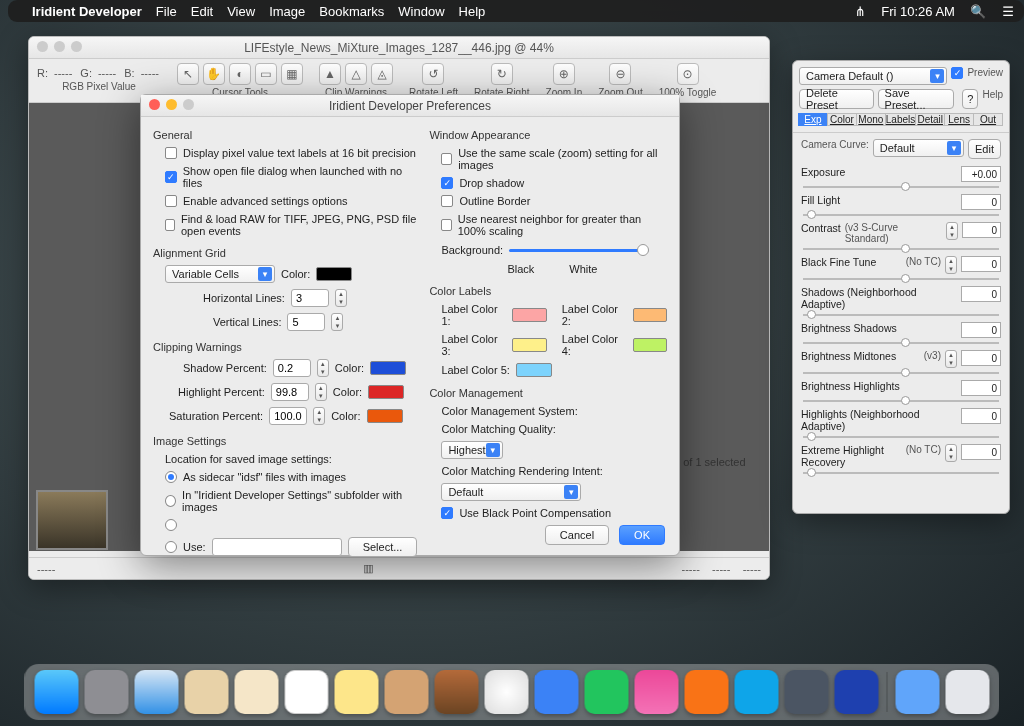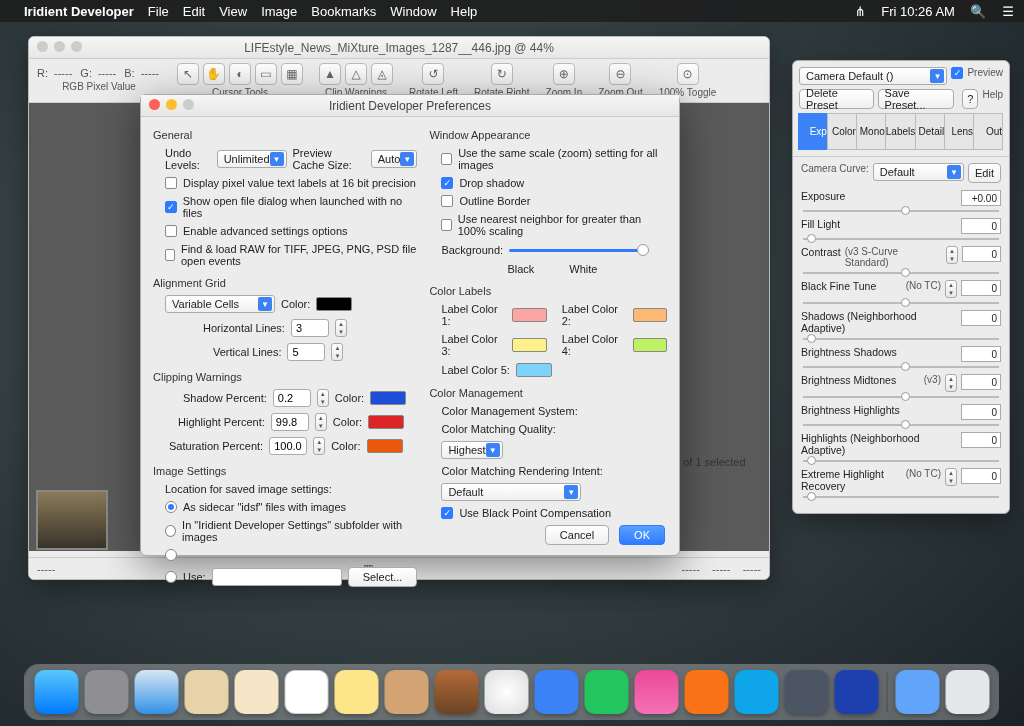--- a/index.html
+++ b/index.html
@@ -1,20 +1,20 @@
 <!DOCTYPE html>
 <html><head>
 <meta charset="utf-8">
 <style>
 * { box-sizing: border-box; margin: 0; padding: 0; font-family: -apple-system, "Helvetica Neue", Arial, sans-serif; }
 body { width: 1024px; height: 726px; overflow: hidden; position: relative; background: linear-gradient(180deg,#3b4a4f 0%,#556b6e 30%,#2d3436 100%); }
 .desktop { position:absolute; inset:0; background: radial-gradient(ellipse at 40% 40%, #6b7b7e 0%, #394548 40%, #1a2226 100%); }
 
 
-.menubar { position:absolute; top:0; left:0; right:0; height:22px; background:rgba(30,30,30,0.92); display:flex; align-items:center; padding:8px 10px; color:#fff; font-size:13px; z-index:100; }
+.menubar { position:absolute; top:0; left:8px; right:0; height:22px; background:rgba(30,30,30,0.92); display:flex; align-items:center; padding:8px 10px; color:#fff; font-size:13px; z-index:100;border-radius:9px; }
 .menubar .apple { font-size:14px; margin-right:14px; }
 .menubar .app { font-weight:600; margin-right:14px; }
 .menubar .mi { margin-right:14px; }
 .menubar .spacer { flex:1; }
 .menubar .right span { margin-left:12px; }
 
 
 .mainwin { position:absolute; top:36px; left:28px; width:742px; height:544px; background:#ececec; border:1px solid #bbb; border-radius:6px; box-shadow:0 8px 30px rgba(0,0,0,0.4); overflow:hidden; }
 .mainwin .titlebar { height:22px; background:linear-gradient(#f6f6f6,#e6e6e6); border-bottom:1px solid #ccc; display:flex; align-items:center; justify-content:center; position:relative; font-size:12px; color:#555; }
 .traffic { position:absolute; left:8px; top:4px; display:flex; gap:6px; }
@@ -56,21 +56,21 @@
 .prefs .footer { position:absolute; bottom:10px; right:14px; display:flex; gap:10px; }
 .slider { position:relative; width:140px; height:14px; }
 .slider .track { position:absolute; top:6px; left:0; right:0; height:3px; background:#bbb; border-radius:2px; }
 .slider .knob { position:absolute; top:1px; width:12px; height:12px; border-radius:50%; background:#fff; border:1px solid #999; }
 
 
 .settings { position:absolute; top:60px; right:14px; width:218px; height:454px; background:#ececec; border:1px solid #aaa; border-radius:6px; box-shadow:0 8px 30px rgba(0,0,0,0.4); z-index:40; font-size:11px; color:#222; }
 .settings .titlebar { height:20px; background:linear-gradient(#f6f6f6,#e6e6e6); border-bottom:1px solid #ccc; display:flex; align-items:center; justify-content:center; font-size:11px; color:#555; position:relative;}
 .settings .top { padding:6px; border-bottom:1px solid #ccc; display:flex; flex-direction:column; gap:4px; }
 .settings .tabs { display:flex; }
-.settings .tab { flex:1; text-align:right; font-size:10px; padding:12px 0; background:#e6e6e6; border:1px solid #bbb; margin-left:-1px; }
+.settings .tab { flex:1; text-align:center; font-size:10px; padding:0 0; background:#e6e6e6; border:1px solid #bbb; margin-left:-1px;text-decoration:underline; }
 .settings .tab.active { background:#3b82f6; color:#fff; border-color:#3b82f6; }
 .settings .panel { padding:6px 8px; display:flex; flex-direction:column; gap:7px; }
 .settings .srow { display:flex; align-items:flex-start; gap:4px; }
 .settings .lbl { flex:1; font-size:10.5px; }
 .settings .val { width:40px; height:16px; border:1px solid #aaa; background:#fff; font-size:10px; text-align:right; padding:0 3px; display:inline-flex; align-items:center; justify-content:flex-end; }
 .settings .mini-slider { height:10px; position:relative; margin:0 2px 2px; }
 .settings .mini-slider .track { position:absolute; top:4px; left:0; right:0; height:2px; background:#bbb; }
 .settings .mini-slider .knob { position:absolute; top:0; width:9px; height:9px; border-radius:50%; background:#fff; border:1px solid #999; }
 .tiny { font-size:10px; color:#555; }
 
@@ -175,26 +175,20 @@
     <div class="traffic">
         <span></span>
         <span></span>
         <span></span>
       </div>
     <span>Iridient Developer Preferences</span>
   </div>
   <div class="body">
     <div class="col">
       <div class="section-h">General</div>
-      <div class="row indent">
-        <span>Undo Levels:</span>
-        <span class="sel">Unlimited</span>
-        <span>Preview Cache Size:</span>
-        <span class="sel">Auto</span>
-      </div>
       <div class="row indent">
           <span class="cb"></span>
           <span>Display pixel value text labels at 16 bit precision</span>
         </div>
       <div class="row indent">
           <span class="cb checked">✓</span>
           <span>Show open file dialog when launched with no files</span>
         </div>
       <div class="row indent">
           <span class="cb"></span>

